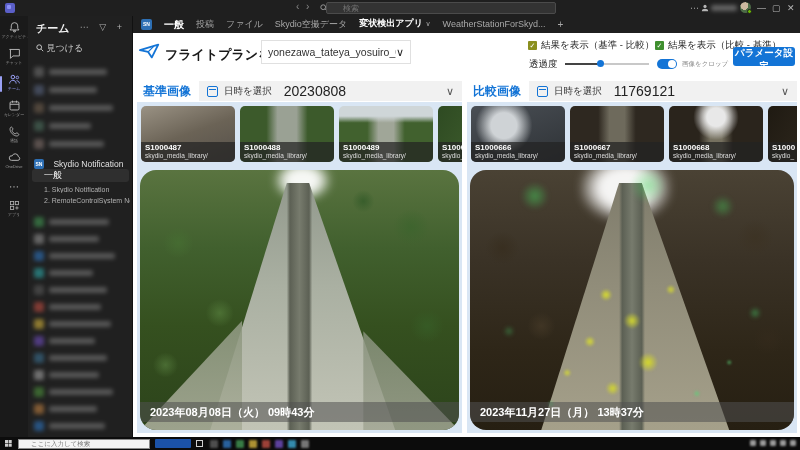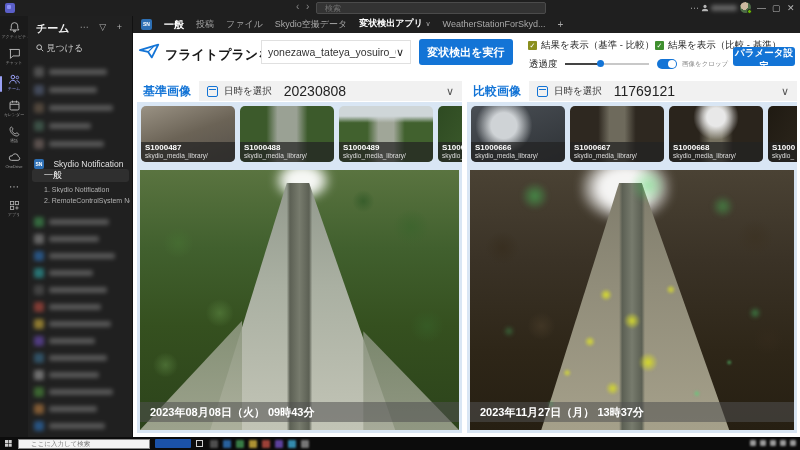--- a/index.html
+++ b/index.html
@@ -5,21 +5,21 @@
   * { margin:0; padding:0; box-sizing:border-box; font-family:"Liberation Sans", sans-serif; }
   html,body { width:800px; height:450px; overflow:hidden; background:#1f1f1f; }
   .abs { position:absolute; }
   #stage { position:relative; width:800px; height:450px; background:#1f1f1f; }
 
   
   #titlebar { left:0; top:0; width:800px; height:16px; background:#1f1f1f; }
   .tb-logo { left:5px; top:3px; width:10px; height:10px; border-radius:2px; background:#5b5fc7; }
   .tb-logo:after{content:"";position:absolute;left:2px;top:2px;width:4px;height:4px;background:#8a8ff5;border-radius:1px;}
   .tb-nav { color:#8a8a8a; font-size:10px; top:1px; }
-  #tb-search { left:316px; top:2px; width:230px; height:12px; background:#333; border:1px solid #4b4b4b; border-radius:2px; color:#9a9a9a; font-size:8px; padding-left:8px; }
+  #tb-search { left:326px; top:2px; width:230px; height:12px; background:#333; border:1px solid #4b4b4b; border-radius:2px; color:#9a9a9a; font-size:8px; padding-left:16px; }
   .tb-mag { left:320px; top:4px; width:8px; height:8px; }
   .tb-right { color:#b5b5b5; font-size:9px; top:3px; }
   .blurbar { background:#8a8a8a; border-radius:2px; filter:blur(2px); opacity:.65; }
   .avatar { width:11px; height:11px; border-radius:50%; background:radial-gradient(circle at 40% 35%,#cdb9a0 0 40%,#4c6b46 41% 100%); }
   .presence { position:absolute; right:-1px; bottom:-1px; width:5px; height:5px; border-radius:50%; background:#6bb700; border:1px solid #1f1f1f; }
 
   
   #rail { left:0; top:16px; width:28px; height:421px; background:#1a1a1a; }
   .rail-item { position:absolute; left:0; width:28px; height:26px; text-align:center; }
   .rail-item svg { display:block; margin:1px auto 0; }
@@ -88,21 +88,21 @@
   .cal { width:11px; height:11px; border:1.5px solid #1374d6; border-radius:2px; position:relative; }
   .cal:before { content:""; position:absolute; left:1px; right:1px; top:2px; height:1.5px; background:#1374d6; }
   .date-label { font-size:9.5px; color:#333; }
   .date-val { font-size:14px; color:#222; margin-left:6px; flex:1; }
   .datebox .chev { font-size:11px; color:#555; }
   .thumbs { height:64px; display:flex; gap:5px; padding:4px; overflow:hidden; }
   .thumb { position:relative; flex:0 0 94px; height:56px; border-radius:5px; overflow:hidden; }
   .thumb .ovl { position:absolute; left:0; right:0; bottom:0; height:20px; background:rgba(35,35,35,.72); padding:1px 4px; }
   .t-id { font-size:8px; font-weight:bold; color:#fff; white-space:nowrap; }
   .t-path { font-size:6.5px; color:#ddd; white-space:nowrap; }
-  .photo { position:absolute; left:3px; right:3px; top:90px; bottom:3px; overflow:hidden; }
+  .photo { position:absolute; left:3px; right:3px; top:90px; bottom:3px; overflow:hidden;border-radius:16px; }
   .stamp { position:absolute; left:0; right:0; bottom:8px; height:20px; background:rgba(80,80,80,.55); color:#fff; font-size:11px; font-weight:bold; line-height:20px; padding-left:10px; white-space:nowrap; }
 
   
   #photo-base { background:linear-gradient(180deg,#5a7440 0%,#41602e 30%,#35501f 60%,#2c431b 100%); }
   #photo-comp { background:linear-gradient(180deg,#4a4234 0%,#3a3226 35%,#2e2618 70%,#261f12 100%); }
   .sky { position:absolute; filter:blur(4px); background:radial-gradient(ellipse at center, rgba(255,255,255,.95) 0 40%, rgba(255,255,255,0) 75%); }
   .ravine { position:absolute; left:0; top:0; width:100%; height:100%;
     clip-path:polygon(46% 5%, 53% 5%, 80% 100%, 22% 100%);
     background:linear-gradient(180deg,#8f968a 0%,#aab0a2 45%,#c2c4b6 100%); }
   .ravine:after { content:""; position:absolute; left:0; top:0; width:100%; height:100%;
@@ -307,21 +307,20 @@
 
     <svg class="plane abs" width="22" height="18" viewBox="0 0 24 18">
       <path d="M1 8l20-6-7 14-4-6z" fill="none" stroke="#1374d6" stroke-width="2" stroke-linejoin="round"></path>
       <line x1="10" y1="10" x2="16" y2="4" stroke="#1374d6" stroke-width="1.4"></line>
     </svg>
     <span class="fp-label abs">フライトプランを選択</span>
     <div class="fp-select abs">
       <span class="val">yonezawa_tateya_yosuiro_0808</span>
       <span class="chev">∨</span>
     </div>
-    <button id="run-btn" class="btn-blue abs">変状検出を実行</button>
 
     <div class="chk-row" style="left:522px;">
       <span class="chk sw-green">✓</span>
       <span class="chk-label">結果を表示（比較 - 基準）</span>
     </div>
     <div class="chk-row" style="left:395px;">
       <span class="chk sw-olive">✓</span>
       <span class="chk-label">結果を表示（基準 - 比較）</span>
     </div>
 

